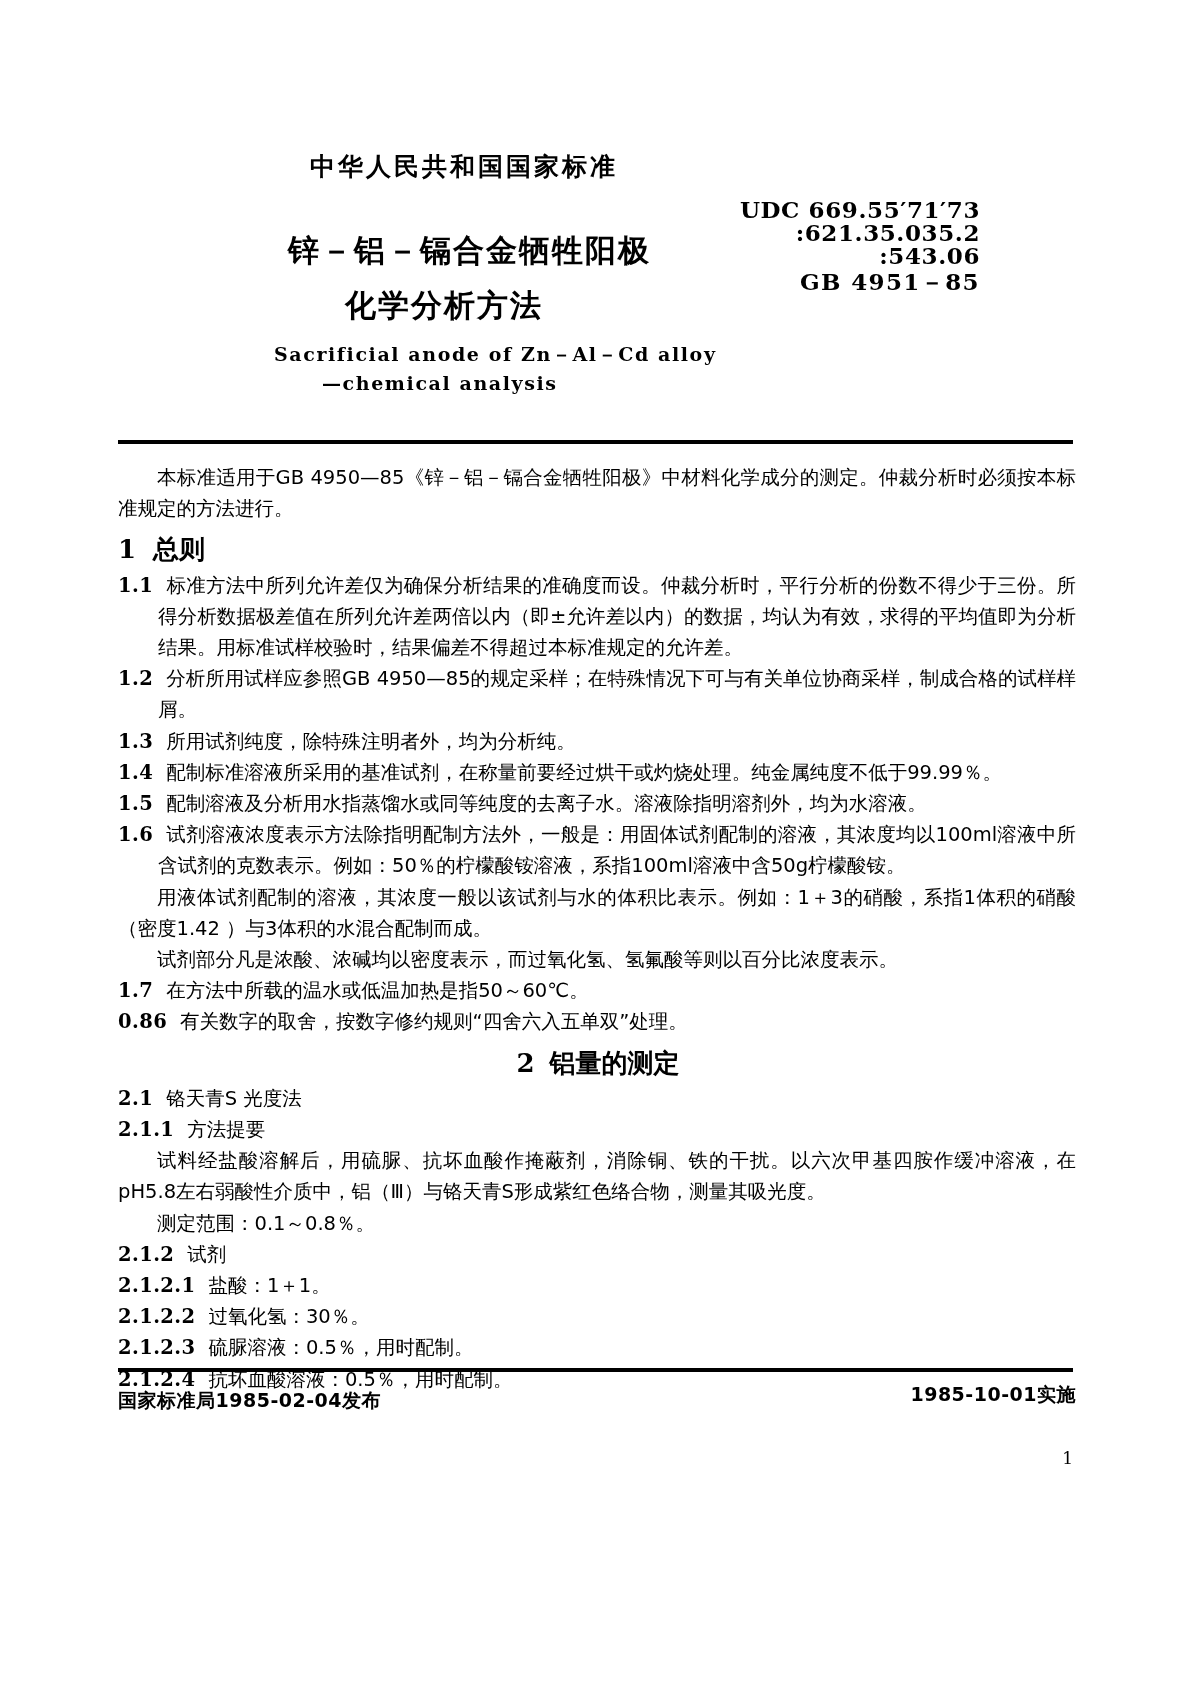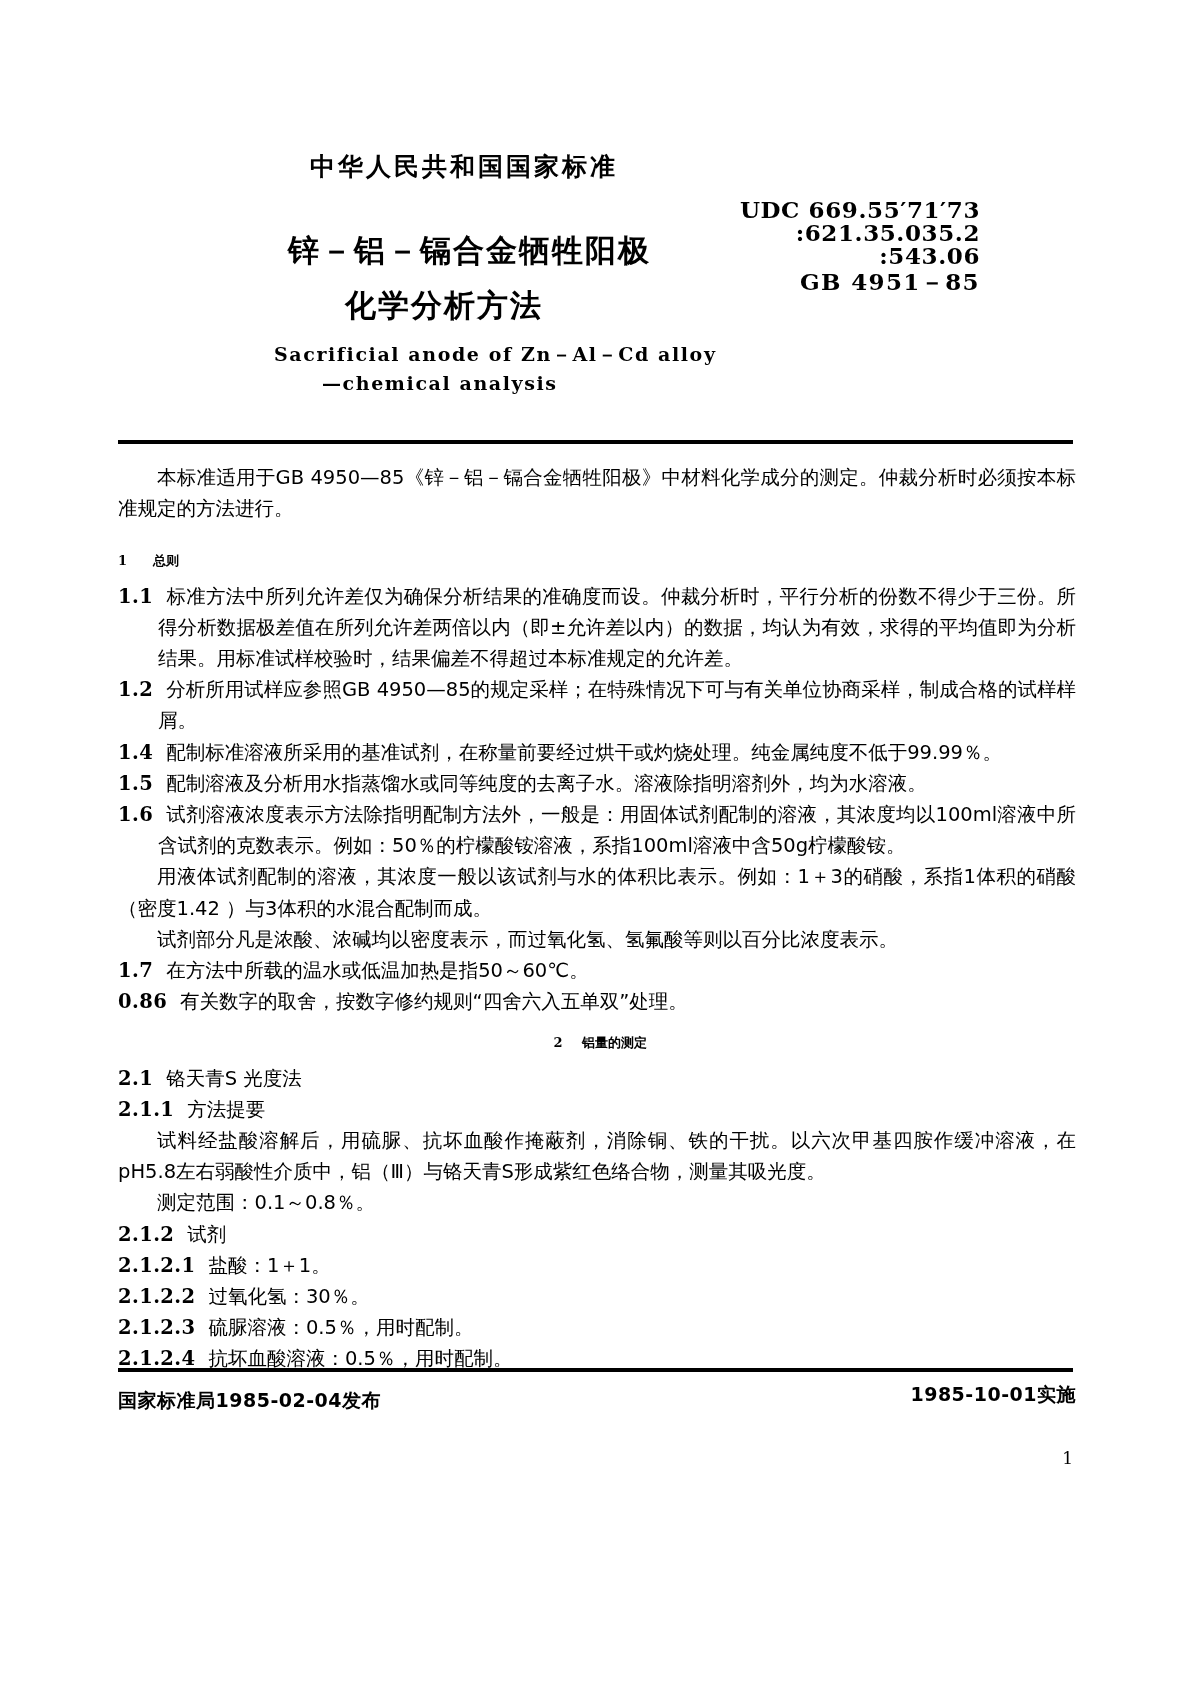--- a/index.html
+++ b/index.html
@@ -126,23 +126,23 @@
     line-height: 31.2px;
   }
   .para {
     margin: 0;
     text-align: justify;
     text-justify: inter-ideograph;
   }
   .para.indent2 { text-indent: 2em; }
 
   .heading {
-    margin: 21px 0 4px 0;
-    font-weight: 700;
-    font-size: 13px;
+    margin: 10px 0 4px 0;
+    font-weight: 700;
+    font-size: 26px;
   }
   .heading .num {
     display: inline-block;
     min-width: 22px;
     font-family: "DejaVu Serif", "Liberation Serif", serif;
   }
   .heading .txt { margin-left: 13px; }
 
   .clause {
     margin: 0;
@@ -234,20 +234,23 @@
     </div>
 
     <p class="clause">
       <span class="num">1.1</span><span class="gap"></span><span>标准方法中所列允许差仅为确保分析结果的准确度而设。仲裁分析时，平行分析的份数不得少于三份。所得分析数据极差值在所列允许差两倍以内（即±允许差以内）的数据，均认为有效，求得的平均值即为分析结果。用标准试样校验时，结果偏差不得超过本标准规定的允许差。</span>
     </p>
 
     <p class="clause">
       <span class="num">1.2</span><span class="gap"></span><span>分析所用试样应参照GB 4950—85的规定采样；在特殊情况下可与有关单位协商采样，制成合格的试样样屑。</span>
     </p>
 
+    <p class="clause">
+      <span class="num">1.3</span><span class="gap"></span><span>所用试剂纯度，除特殊注明者外，均为分析纯。</span>
+    </p>
 
     <p class="clause">
       <span class="num">1.4</span><span class="gap"></span><span>配制标准溶液所采用的基准试剂，在称量前要经过烘干或灼烧处理。纯金属纯度不低于99.99％。</span>
     </p>
 
     <p class="clause">
       <span class="num">1.5</span><span class="gap"></span><span>配制溶液及分析用水指蒸馏水或同等纯度的去离子水。溶液除指明溶剂外，均为水溶液。</span>
     </p>
 
     <p class="clause">

